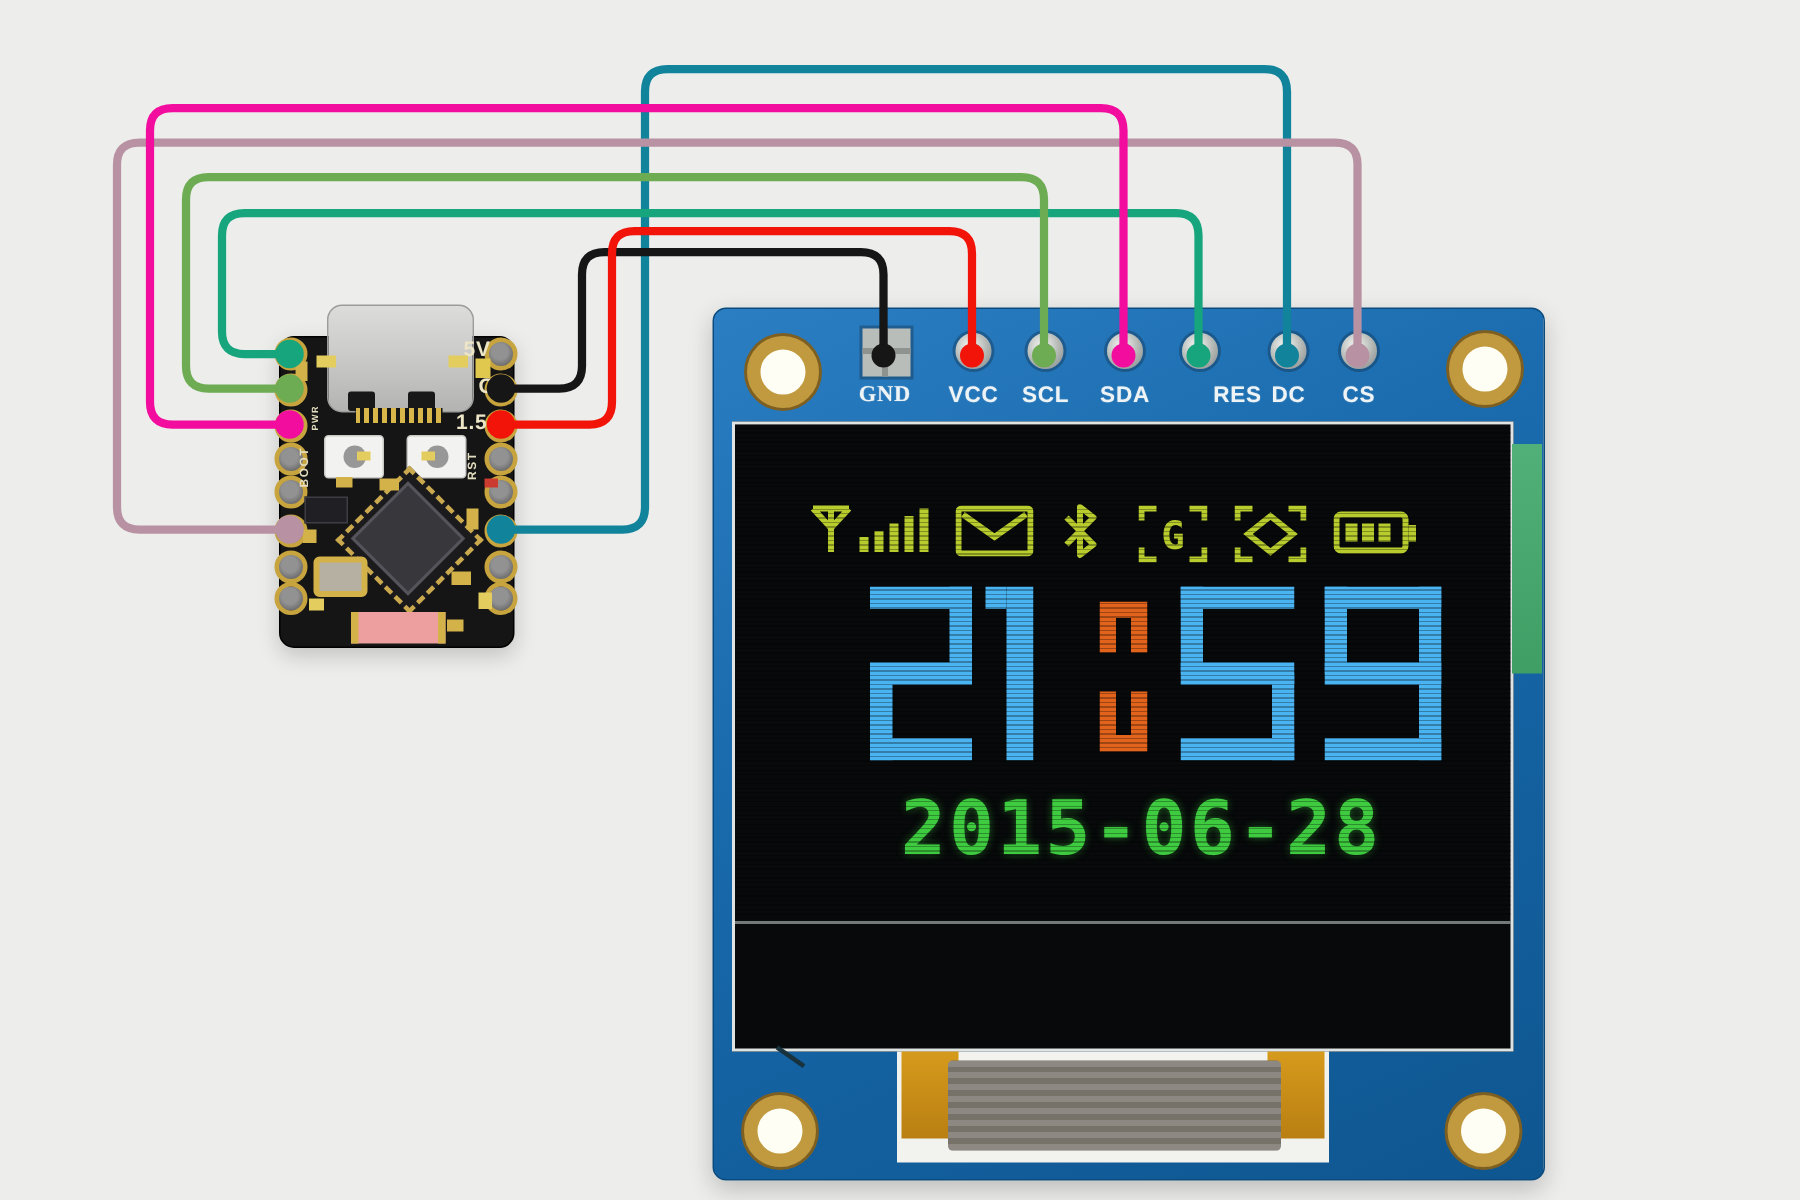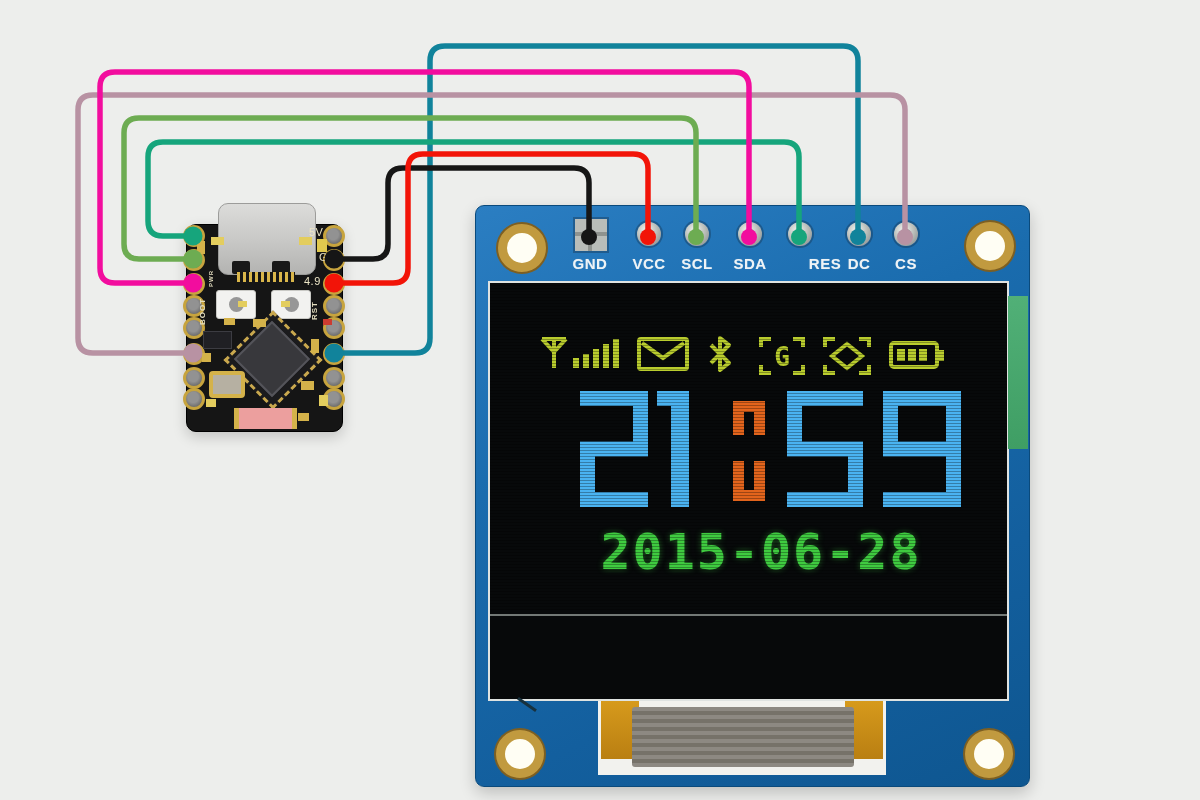--- a/index.html
+++ b/index.html
@@ -12,21 +12,21 @@
              border-radius:10px;border:1px solid #000;box-shadow:0 5px 14px rgba(0,0,0,.18);z-index:2;}
   .usb{position:absolute;left:31px;top:-22px;width:96px;height:70px;border-radius:10px;
        background:linear-gradient(180deg,#dcdcda 0%,#c7c7c5 55%,#b3b3b1 100%);
        border:1px solid #9c9c9a;}
   .usb-tab{position:absolute;width:18px;height:13px;background:#181818;border-radius:2px;}
   .usb-pins{position:absolute;left:50px;top:47px;width:58px;height:10px;
             background:repeating-linear-gradient(90deg,#d9b64a 0 3px,#151515 3px 6px);}
   .pad{position:absolute;width:16px;height:16px;border-radius:50%;
        background:radial-gradient(circle at 45% 40%,#929292 40%,#6c6c6c 75%);
        border:3px solid #c7a43e;}
-  .mcu-label{position:absolute;color:#ece5c6;font-size:11px;font-weight:normal;letter-spacing:.5px;line-height:9px;}
+  .mcu-label{position:absolute;color:#ece5c6;font-size:14px;font-weight:bold;letter-spacing:.5px;line-height:9px;}
   .mcu-label-vert{position:absolute;color:#e2dcbe;font-size:8px;font-weight:bold;transform:rotate(-90deg);
                   transform-origin:left top;letter-spacing:1px;line-height:8px;}
   .button{position:absolute;width:38px;height:27px;background:#f2f2f0;border-radius:3px;border:1px solid #c9c9c5;
           display:flex;align-items:center;justify-content:center;}
   .button .cap{width:15px;height:15px;border-radius:50%;background:#979797;}
   .chip-outer{position:absolute;left:51px;top:100px;width:64px;height:64px;transform:rotate(45deg);
               border:3px dashed #c9a84e;background:#1b1b1d;}
   .chip-inner{position:absolute;left:58px;top:107px;width:50px;height:50px;transform:rotate(45deg);
               background:#38383c;border:2px solid #54545a;}
   .crystal{position:absolute;left:22px;top:146px;width:36px;height:27px;background:#b6b0a2;
@@ -117,21 +117,21 @@
         <div class="pad" style="left: 136px; top: 48px;"></div>
         <div class="pad" style="left: 136px; top: 70px;"></div>
         <div class="pad" style="left: 136px; top: 92px;"></div>
         <div class="pad" style="left: 136px; top: 118px;"></div>
         <div class="pad" style="left: 136px; top: 142px;"></div>
         <div class="pad" style="left: 136px; top: 163px;"></div>
       </div>
 
     <span class="mcu-label" style="left:122px;top:3px">5V</span>
     <span class="mcu-label" style="left:132px;top:28px">G</span>
-    <span class="mcu-label" style="left:117px;top:52px">4.9</span>
+    <span class="mcu-label" style="left:117px;top:52px">1.5</span>
     <span class="mcu-label-vert" style="left:12px;top:100px">BOOT</span>
     <span class="mcu-label-vert" style="left:124px;top:95px">RST</span>
     <span class="mcu-label-vert" style="left:20px;top:62px;font-size:6px">PWR</span>
 
     <div class="button" style="left:29px;top:65px">
         <div class="cap"></div>
       </div>
     <div class="button" style="left:84px;top:65px">
         <div class="cap"></div>
       </div>
@@ -181,21 +181,21 @@
           <div class="hole-dot"></div>
         </div>
         <div class="pin" style="left: 371px; top: 16px;">
           <div class="hole-dot"></div>
         </div>
         <div class="pin" style="left: 418px; top: 16px;">
           <div class="hole-dot"></div>
         </div>
       </div>
     <div id="oled-pin-labels">
-        <div class="pin-label" style="left: 114px;">GND</div>
+        <div class="pin-label" style="left: 114px; font-family: Liberation Serif, serif;">GND</div>
         <div class="pin-label" style="left: 173px;">VCC</div>
         <div class="pin-label" style="left: 221px;">SCL</div>
         <div class="pin-label" style="left: 274px;">SDA</div>
         <div class="pin-label" style="left: 324px; margin-left: 25px;">RES</div>
         <div class="pin-label" style="left: 383px;">DC</div>
         <div class="pin-label" style="left: 430px;">CS</div>
       </div>
 
     <div class="glass"></div>
     <div class="glass-line"></div>

